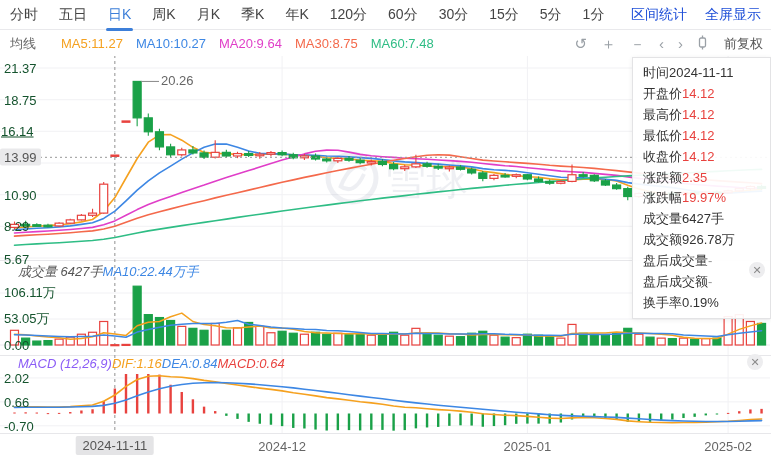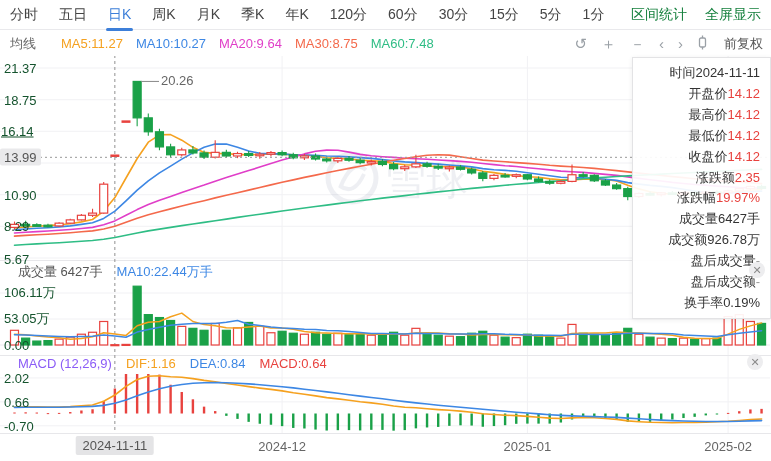--- a/index.html
+++ b/index.html
@@ -7,47 +7,47 @@
        font-family:"Liberation Sans",sans-serif;font-size:13px;color:#333;}
   svg#chart-svg{position:absolute;left:0;top:0;z-index:1;}
   
   .topnav{position:absolute;top:0;left:0;right:0;height:30px;display:flex;align-items:center;
           padding:0 10px;box-sizing:border-box;border-bottom:1px solid #e9e9ec;font-size:14px;color:#444;
           background:#fff;z-index:3;}
   .tabs{display:flex;gap:21px;align-items:flex-start;}
   .tab{cursor:pointer;white-space:nowrap;}
   .tab.active{color:#3d7fd9;position:relative;}
   .tab.active::after{content:"";position:absolute;left:-2px;right:-2px;bottom:-7px;height:3px;background:#3d7fd9;border-radius:2px;}
-  .nav-links{margin-left:auto;display:flex;gap:18px;color:#15803d;}
+  .nav-links{margin-left:auto;display:flex;gap:18px;color:#1d4ed8;}
   .nav-links span{cursor:pointer;}
   
   .legend-row{position:absolute;top:31px;left:0;right:0;height:25px;display:flex;align-items:center;
               padding:0 8px 0 10px;box-sizing:border-box;font-size:13px;background:#fff;z-index:3;gap:12px;}
   .legend-title{color:#666;margin-right:13px;}
   .ma-items{display:flex;gap:13px;}
   .controls{margin-left:auto;display:flex;align-items:center;gap:14px;color:#9aa0a6;}
   .ctrl{font-size:15px;line-height:15px;cursor:pointer;}
   .adjust-label{color:#555;font-size:13px;margin-left:2px;cursor:pointer;}
   
   .axis-label{position:absolute;left:4px;transform:translateY(-50%);color:#14532d;font-size:13px;z-index:2;white-space:nowrap;}
   .axis-highlight{position:absolute;left:0;transform:translateY(-50%);color:#555;font-size:13px;
                   background:#e9e9eb;padding:1px 4px;border-radius:2px;z-index:2;}
   .peak-callout{position:absolute;color:#666;font-size:13px;z-index:2;}
   
-  .pane-header{position:absolute;left:18px;display:flex;gap:14px;font-size:13px;z-index:2;white-space:nowrap;}
+  .pane-header{position:absolute;left:18px;display:flex;font-size:13px;z-index:2;white-space:nowrap;font-style:italic;}
   .ph-title{color:#555;}
   
   .date-label{position:absolute;top:439px;transform:translateX(-50%);color:#666;font-size:13px;z-index:2;white-space:nowrap;}
   .date-highlight{position:absolute;top:436px;transform:translateX(-50%);color:#555;font-size:13px;
                   background:#e4e4e6;padding:2px 7px;border-radius:2px;z-index:2;white-space:nowrap;}
   
   .info-panel{position:absolute;left:632px;top:57px;width:139px;height:262px;box-sizing:border-box;
               background:rgba(255,255,255,0.93);border:1px solid #e3e3e5;box-shadow:0 1px 5px rgba(0,0,0,0.07);
               padding:5px 10px;display:flex;flex-direction:column;justify-content:space-between;z-index:5;}
-  .info-row{display:flex;justify-content:flex-end;align-items:center;font-size:13px;line-height:20px;}
+  .info-row{display:flex;justify-content:flex-start;align-items:center;font-size:13px;line-height:20px;}
   .info-row .lbl{color:#333;}
   .info-row .val{color:#333;}
   .info-row .val.v-red{color:#e8423e;}
   .info-row .val.v-dim{color:#999;}
   
   .pane-close{position:absolute;width:16px;height:16px;border-radius:50%;background:#ededef;color:#8a8a8a;
               font-size:11px;line-height:16px;text-align:center;z-index:6;cursor:pointer;}
 </style>
 </head>
 <body>

